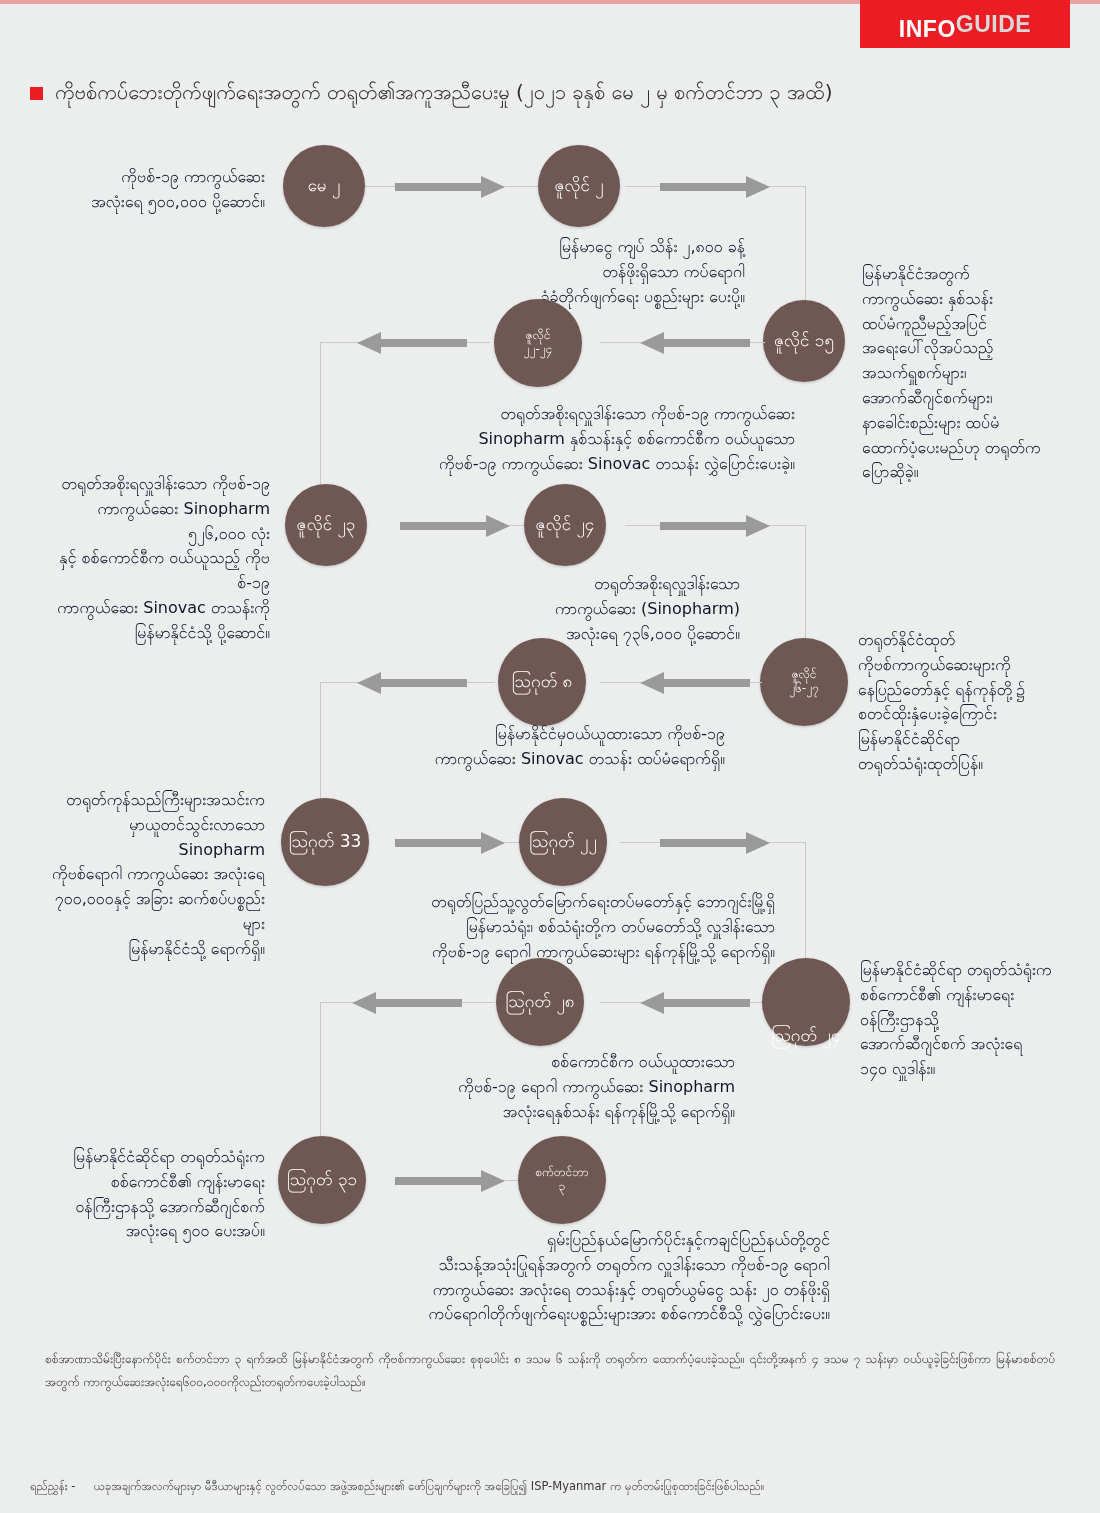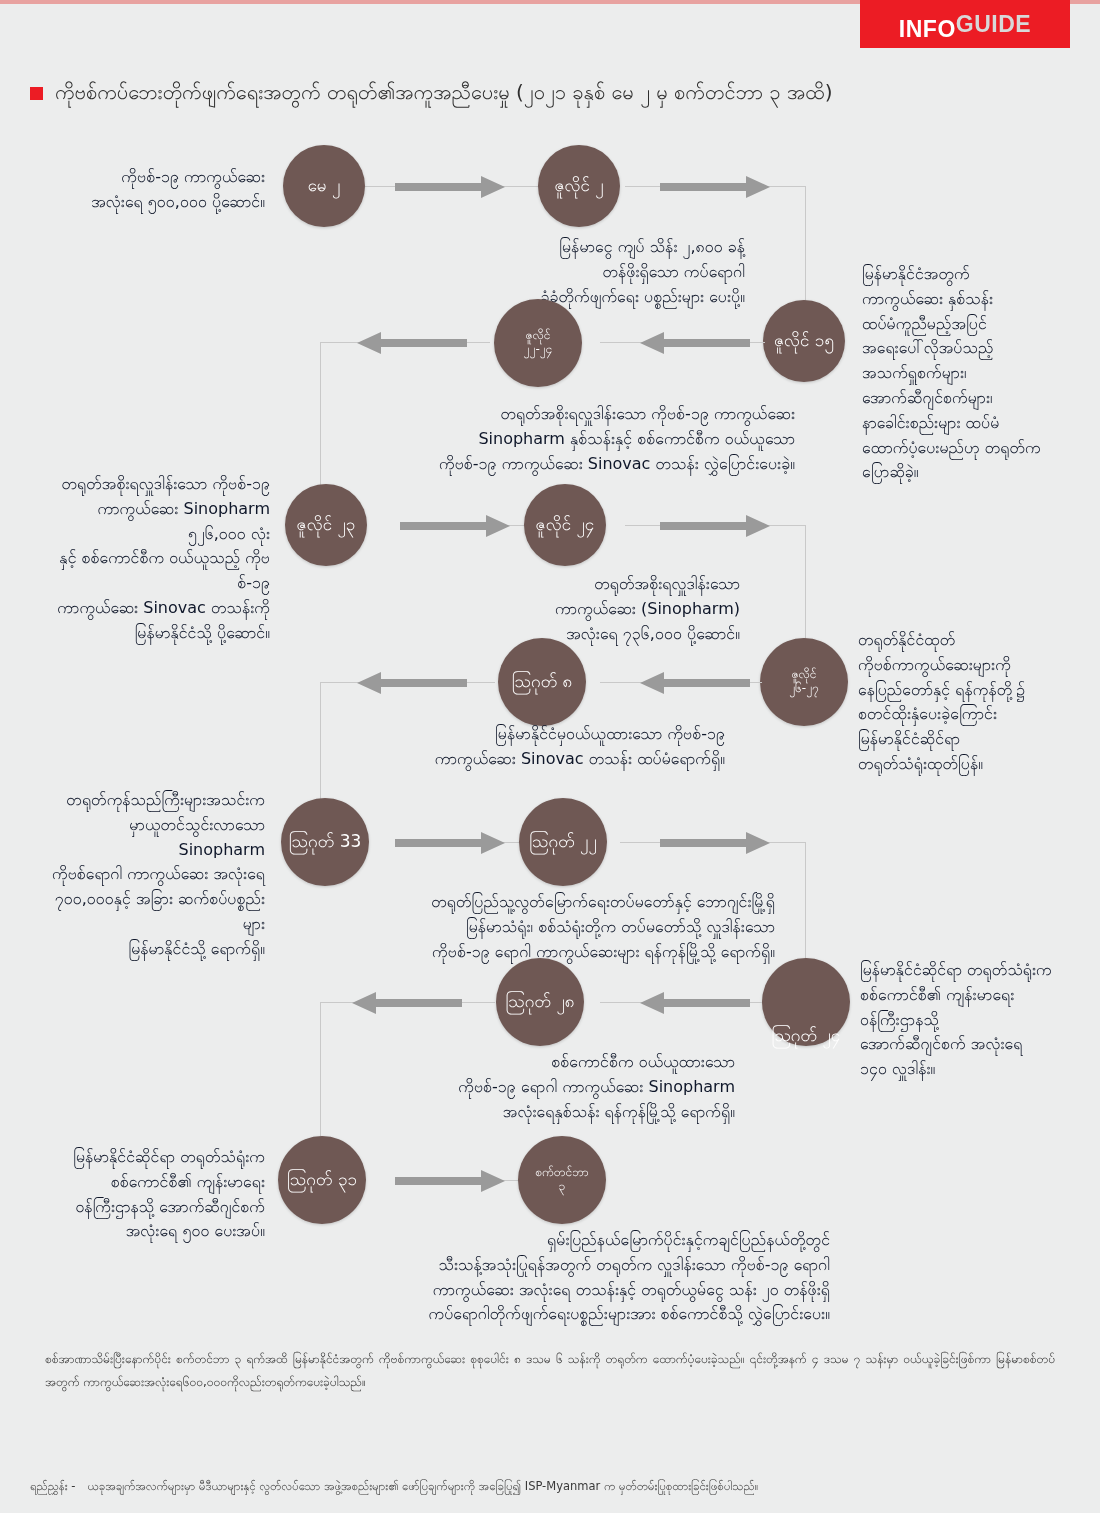--- a/index.html
+++ b/index.html
@@ -52,21 +52,21 @@
   .cap.l{text-align:left;}
 
   .summary{
     position:absolute;left:45px;top:1348px;width:1010px;
     font-size:12px;line-height:1.9;color:#2f2f2f;text-align:justify;
   }
   .source{
     position:absolute;left:30px;top:1478px;width:1045px;
     font-size:11.5px;line-height:1.5;color:#3a3a3a;
   }
-  .source .lbl{margin-right:12px;}
+  .source .lbl{margin-right:18px;}
 </style>
 </head>
 <body>
 
 <div class="top-rule"></div>
 
 <div class="infoguide">
   <span class="ig-info">INFO</span>
     <span class="ig-guide">GUIDE</span>
 </div>

